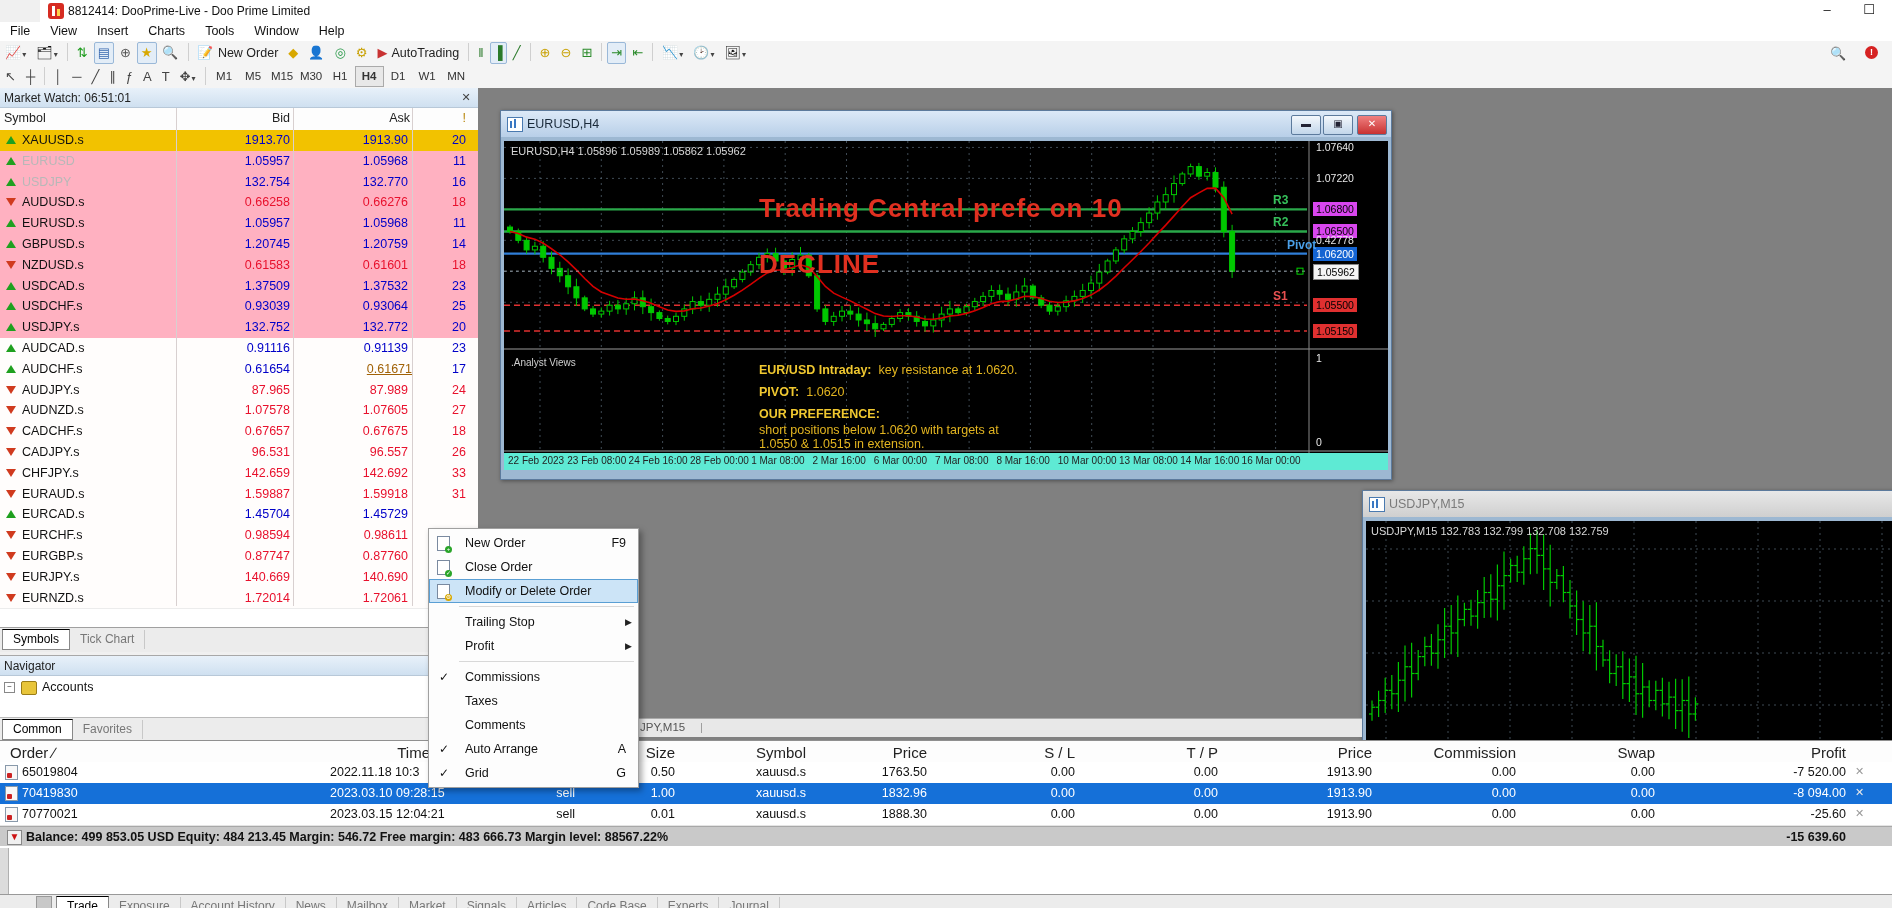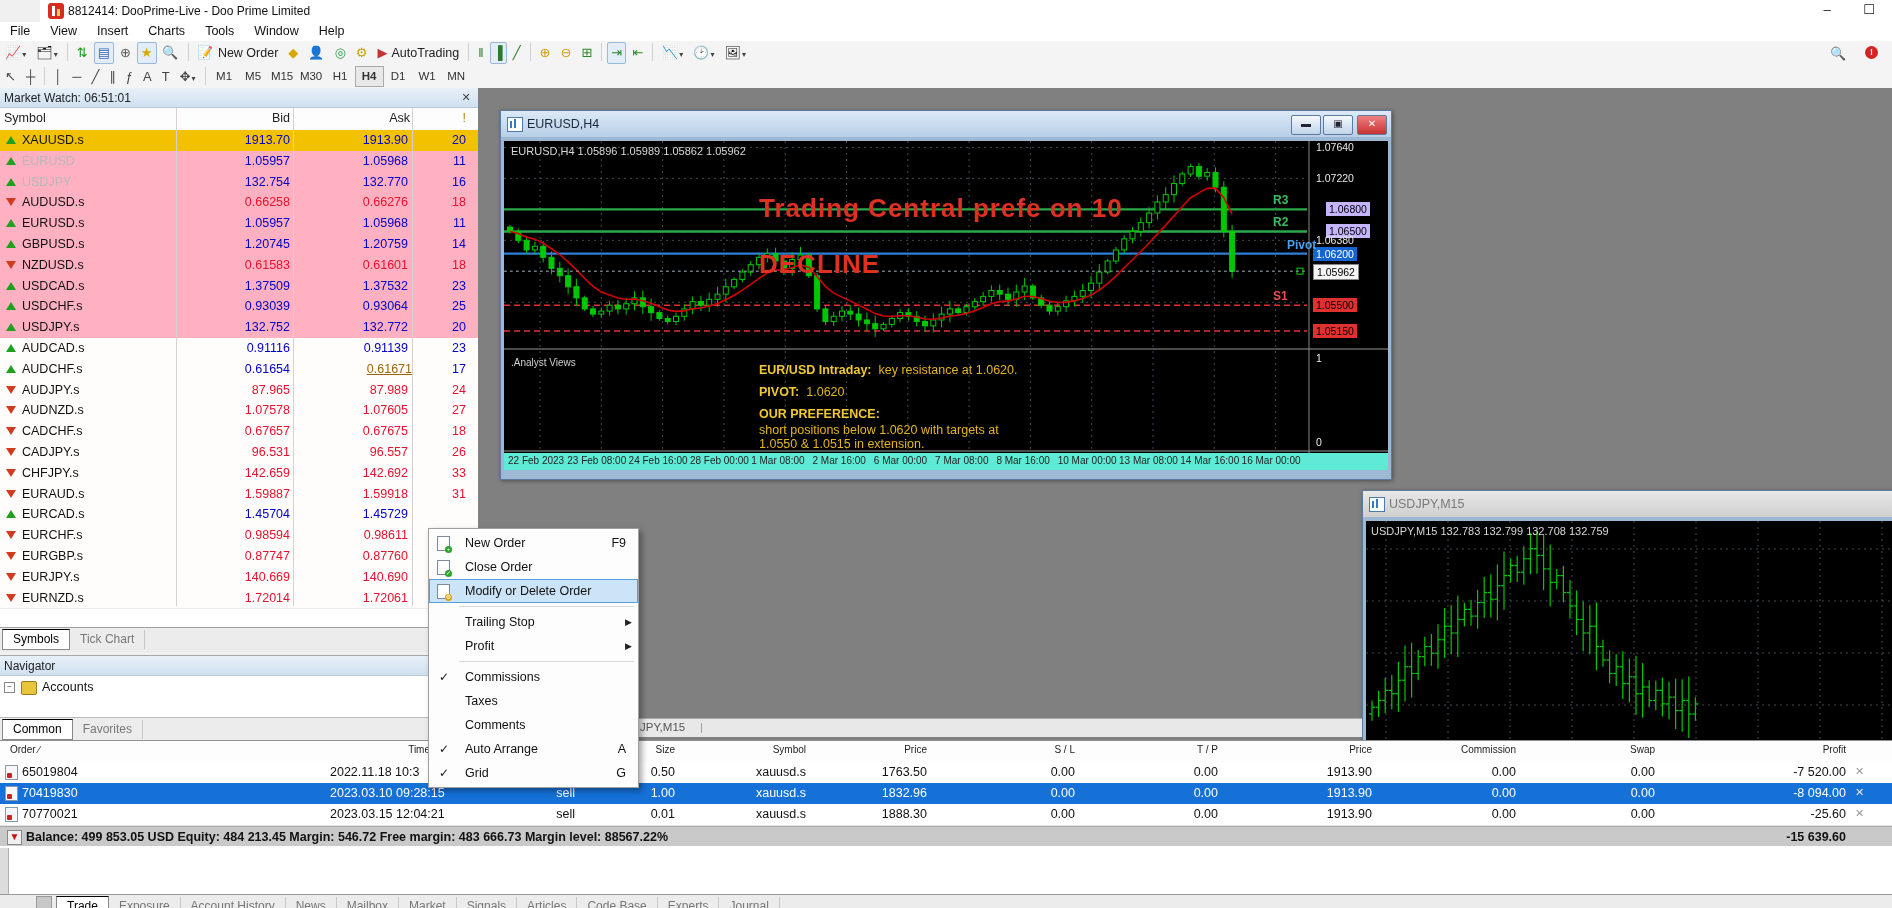--- a/index.html
+++ b/index.html
@@ -65,36 +65,36 @@
   .wicon{position:absolute;left:6px;top:6px;width:14px;height:13px;background:#fff;border:1px solid #4a7ab0;}
   .wicon:before{content:"";position:absolute;left:2px;top:3px;width:2px;height:7px;background:#3a78c2;}
   .wicon:after{content:"";position:absolute;left:6px;top:1px;width:2px;height:9px;background:#3a78c2;}
   .wbtn{position:absolute;top:4px;width:28px;height:18px;border:1px solid #5c7a9c;border-radius:2px;
         background:linear-gradient(#f4f8fc,#c2d6ea);text-align:center;line-height:16px;font-size:10px;color:#223;}
   .wbtn.close{background:linear-gradient(#f08080,#c83232);color:#fff;font-weight:bold;}
   .chartbody{position:absolute;background:#000;}
   .chart-infoline{position:absolute;font-size:11px;color:#d8d8d8;white-space:nowrap;}
   .tc-overlay{position:absolute;font-size:26px;font-weight:bold;color:#e03020;white-space:nowrap;letter-spacing:1px;}
   .pricelabel{position:absolute;font-size:10.5px;color:#e8e8e8;padding:0 3px;line-height:14px;white-space:nowrap;}
-  .pricelabel.green{background:#c4b5fd;color:#000;margin-left:13px;}
+  .pricelabel.green{background:#d946ef;color:#000;}
   .pricelabel.blue{background:#1464d2;color:#fff;}
   .pricelabel.red{background:#e03030;color:#000;}
   .pricelabel.current{background:#f4f4f4;color:#000;border:1px solid #888;}
   .lvl-label{position:absolute;font-size:12px;font-weight:bold;white-space:nowrap;}
   .analyst-label{position:absolute;font-size:10px;color:#cfcfcf;}
   .ay{position:absolute;font-size:12.5px;color:#e3b520;white-space:nowrap;}
   .ay b{color:#f0c830;}
   .datestrip{position:absolute;background:#5eead4;font-size:10px;color:#222;overflow:hidden;}
   .datestrip span{position:absolute;top:2px;white-space:nowrap;}
   #chart-tabstrip{position:absolute;left:0;top:630px;width:884px;height:18px;background:#e8e8e8;border-top:1px solid #aaa;
       font-size:11.5px;color:#555;}
   
   #terminal{left:0;top:740px;width:1892px;height:106px;background:#fff;border-top:1px solid #909090;}
   #t-header{position:absolute;left:0;top:0;width:1892px;height:21px;background:#fdfdfd;border-bottom:1px solid #cfcfcf;}
-  .t-h{position:absolute;top:3px;font-size:10px;color:#222;}
+  .t-h{position:absolute;top:3px;font-size:15px;color:#222;}
   .t-row{position:absolute;left:0;width:1892px;height:21px;border-bottom:1px solid #e4e4e4;background:#fff;}
   .t-row.selected{background:#1570d8;border-bottom:1px solid #1570d8;padding-left:15px;}
   .t-row.selected .t-c{color:#fff;}
   .t-row.selected .rowx{color:#e8e8e8;}
   .t-c{position:absolute;top:3px;font-size:12.5px;color:#111;white-space:nowrap;}
   .rowx{position:absolute;top:3px;font-size:11px;color:#999;}
   .ordicon{position:absolute;left:5px;top:3px;width:11px;height:13px;background:#f8f8f8;border:1px solid #8899aa;}
   .ordicon:after{content:"";position:absolute;left:1px;bottom:1px;width:5px;height:5px;background:#cc2222;border-radius:1px;}
   #balancebar{position:absolute;left:0;top:85px;width:1892px;height:21px;background:#c9c9c9;border-top:1px solid #a8a8a8;}
   #balancebar .btext{position:absolute;left:26px;top:3px;font-size:12.5px;font-weight:bold;color:#111;}
@@ -574,21 +574,21 @@
         <span style="left: 553.7px;">10 Mar 00:00</span>
         <span style="left: 615px;">13 Mar 08:00</span>
         <span style="left: 676.3px;">14 Mar 16:00</span>
         <span style="left: 737.6px;">16 Mar 00:00</span>
       </div>
     <div id="eurusd-scale">
         <div class="pricelabel" style="left: 812px; top: 29.4245px;">1.07640</div>
         <div class="pricelabel" style="left: 812px; top: 60.3957px;">1.07220</div>
         <div class="pricelabel green" style="left: 812px; top: 91.3669px;">1.06800</div>
         <div class="pricelabel green" style="left: 812px; top: 113.489px;">1.06500</div>
-        <div class="pricelabel" style="left: 812px; top: 122.338px;">1.06380</div>
+        <div class="pricelabel" style="left: 812px; top: 122.338px;">0.42778</div>
         <div class="pricelabel blue" style="left: 812px; top: 135.612px;">1.06200</div>
         <div class="pricelabel current" style="left: 812px; top: 153.162px;">1.05962</div>
         <div class="pricelabel red" style="left: 812px; top: 187.23px;">1.05500</div>
         <div class="pricelabel red" style="left: 812px; top: 213.04px;">1.05150</div>
         <div class="pricelabel" style="left: 812px; top: 240px;">1</div>
         <div class="pricelabel" style="left: 812px; top: 324px;">0</div>
       </div>
     <div id="eurusd-levels">
         <div class="lvl-label" style="left: 772px; top: 82.3669px; color: rgb(53, 192, 90);">R3</div>
         <div class="lvl-label" style="left: 772px; top: 104.489px; color: rgb(53, 192, 90);">R2</div>

